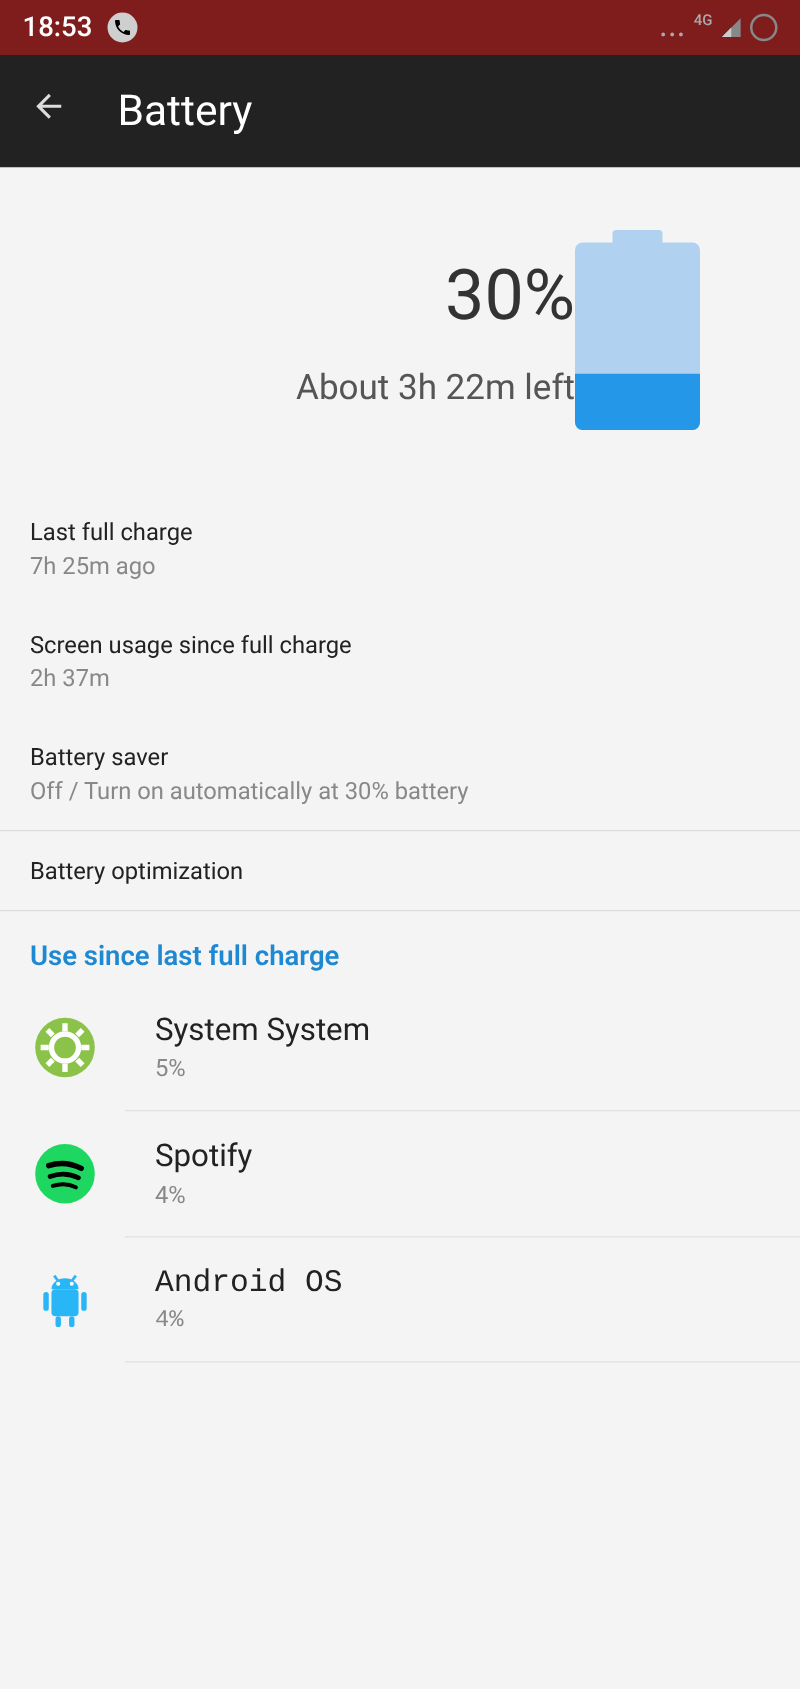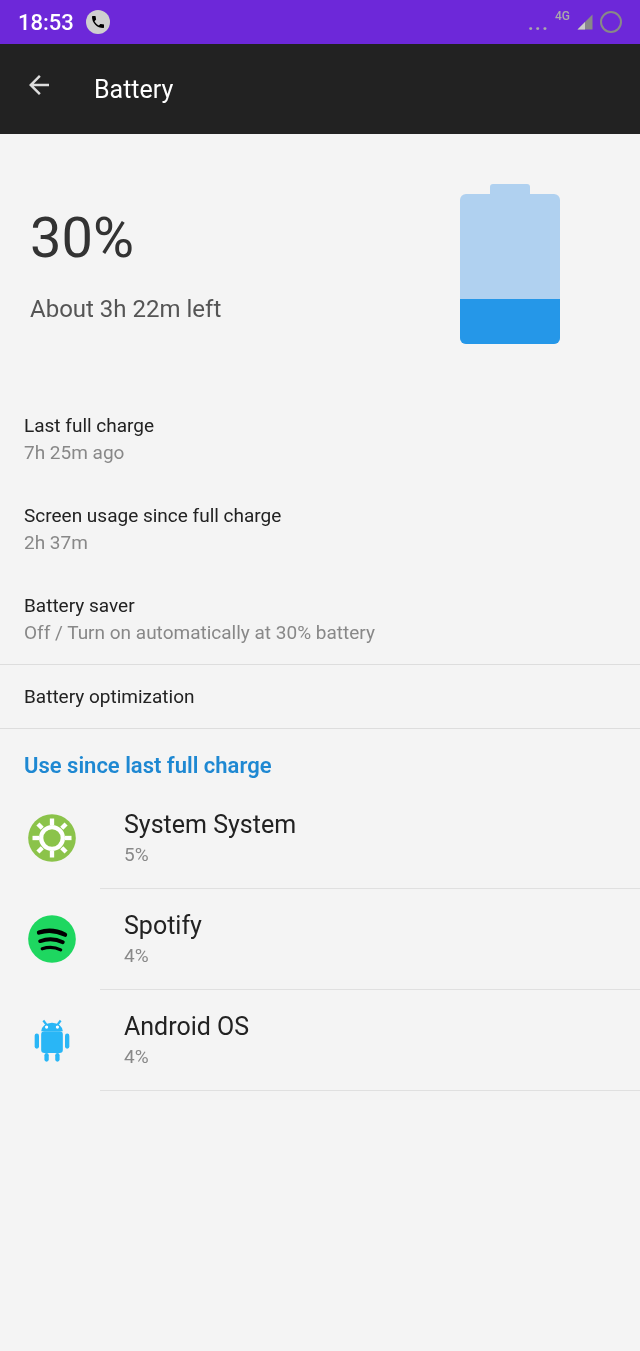--- a/index.html
+++ b/index.html
@@ -4,21 +4,21 @@
 <style>
   * { box-sizing: border-box; margin: 0; padding: 0; }
   body {
     width: 640px;
     height: 1351px;
     font-family: -apple-system, BlinkMacSystemFont, "Segoe UI", Roboto, sans-serif;
     background: #f4f4f4;
     overflow: hidden;
   }
   .status-bar {
-    background: #6d28d9;
+    background: #7f1d1d;
     color: #fff;
     height: 44px;
     display: flex;
     align-items: center;
     justify-content: space-between;
     padding: 0 18px;
     font-size: 22px;
     font-weight: 500;
   }
   .status-left { display: flex; align-items: center; gap: 12px; }
@@ -35,30 +35,30 @@
   .app-bar {
     background: #222;
     color: #fff;
     height: 90px;
     display: flex;
     align-items: center;
     padding: 0 24px;
     gap: 40px;
   }
   .back-arrow { font-size: 32px; color: #ddd; cursor:pointer;}
-  .app-title { font-size: 25px; font-weight: 400; }
+  .app-title { font-size: 34px; font-weight: 400; }
   .content { background: #f4f4f4; }
   .hero {
     display: flex;
     align-items: center;
     padding: 50px 30px 50px 30px;
   }
-  .hero-text { flex: 1; text-align: left; }
+  .hero-text { flex: 1; text-align: right; }
   .pct { font-size: 56px; font-weight: 400; color: #333; }
-  .remaining { font-size: 24px; color: #555; margin-top: 24px; }
+  .remaining { font-size: 28px; color: #555; margin-top: 24px; }
   .battery-graphic {
     width: 100px; height: 160px; position: relative; margin-right:50px;
   }
   .batt-cap {
     position:absolute; top:0; left:50%; transform:translateX(-50%);
     width:40px; height:12px; background:#b0d1f0; border-radius:3px 3px 0 0;
   }
   .batt-body {
     position:absolute; top:10px; left:0; right:0; bottom:0;
     background:#b0d1f0; border-radius:6px; overflow:hidden;
@@ -203,21 +203,21 @@
             <path d="M13 26 Q24 22 34 27" stroke="#000" stroke-width="3.5" fill="none" stroke-linecap="round"></path>
             <path d="M15 33 Q24 30 32 34" stroke="#000" stroke-width="3" fill="none" stroke-linecap="round"></path>
           </svg>
       </div>
       <div class="usage-text">
         <div class="name">Spotify</div>
         <div class="pc">4%</div>
       </div>
     </div>
 
-    <div class="usage-item" style="border-bottom:1px solid #e0e0e0;">
+    <div class="usage-item" style="border-bottom:1px solid #e0e0e0;font-family:Liberation Mono, monospace;">
       <div class="usage-icon ic-android">
         <svg viewBox="0 0 48 48">
             <rect x="14" y="16" width="20" height="20" rx="3" fill="#29b6f6"></rect>
             <path d="M14 16 A10 8 0 0 1 34 16 Z" fill="#29b6f6"></path>
             <circle cx="19" cy="12" r="1.5" fill="#fff"></circle>
             <circle cx="29" cy="12" r="1.5" fill="#fff"></circle>
             <line x1="16" y1="6" x2="19" y2="10" stroke="#29b6f6" stroke-width="2"></line>
             <line x1="32" y1="6" x2="29" y2="10" stroke="#29b6f6" stroke-width="2"></line>
             <rect x="8" y="18" width="4" height="14" rx="2" fill="#29b6f6"></rect>
             <rect x="36" y="18" width="4" height="14" rx="2" fill="#29b6f6"></rect>

